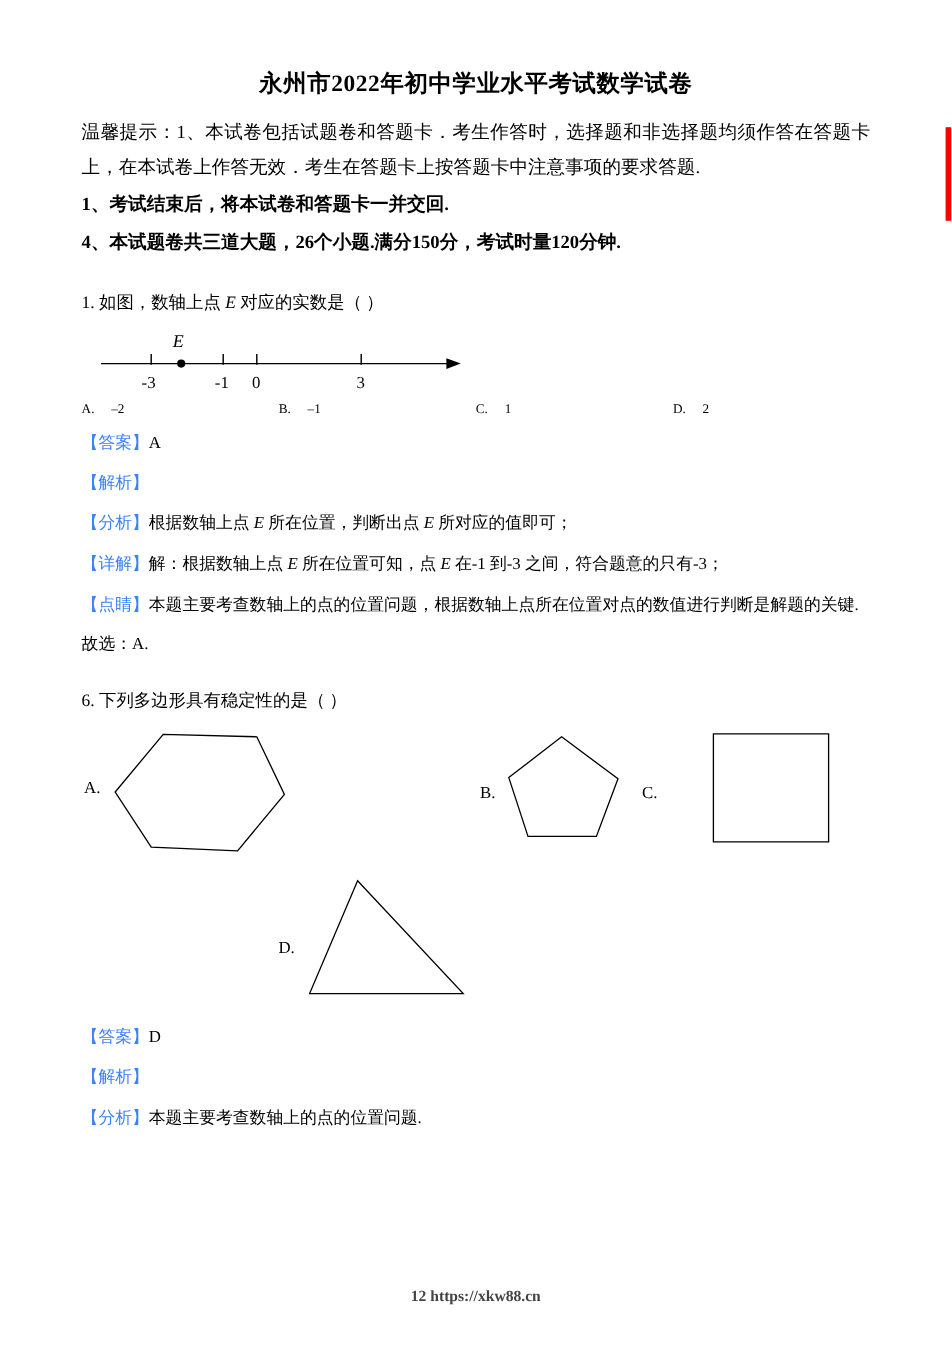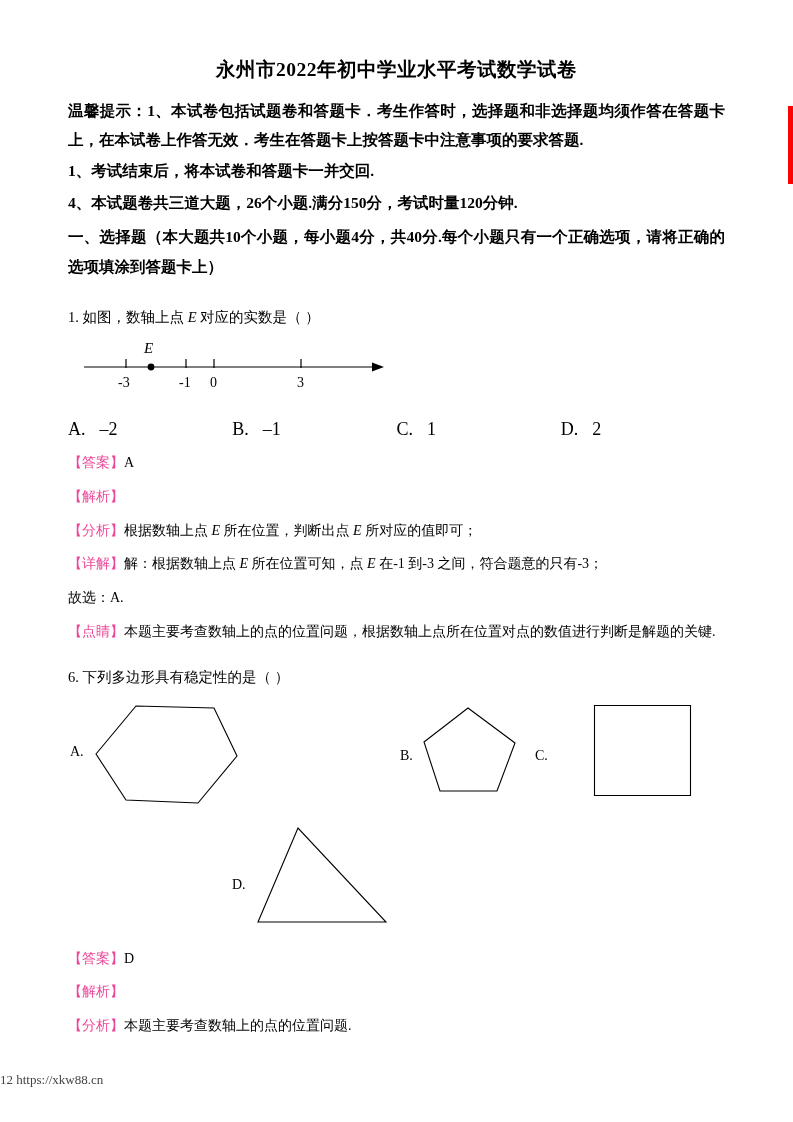--- a/index.html
+++ b/index.html
@@ -16,21 +16,21 @@
   }
   .title {
     text-align:center;
     font-size:19.5px;
     font-weight:bold;
     margin-bottom:14px;
     letter-spacing:0.5px;
   }
   .bold-par {
     font-size:15.5px;
-    font-weight:bold;
+    font-weight:normal;
     line-height:1.85;
     margin:2px 0;
     text-align:justify;
   }
   .bold-line {
     font-size:15.5px;
     font-weight:bold;
     line-height:1.85;
     margin:3px 0;
   }
@@ -43,43 +43,45 @@
   }
   .stem {
     font-size:14.5px;
     line-height:1.6;
     margin-top:24px;
   }
   .var { font-style:italic; font-family:"Liberation Serif","DejaVu Serif",serif; }
   .numberline-fig { margin:8px 0 0 16px; height:58px; }
   .options-row {
     display:flex;
-    margin-top:24px;
-    font-size:18px;
+    margin-top:4px;
+    font-size:11px;
   }
   .options-row .opt { width:165px; }
   .opt .opt-label { margin-right:14px; }
   .body-line {
     font-size:14px;
     line-height:1.55;
     margin:12px 0;
     text-align:justify;
   }
-  .blue { color:#ec4899; }
+  .blue { color:#3b82f6; }
   .shapes-row { position:relative; height:126px; margin-top:6px; }
   .triangle-row { position:relative; height:114px; }
   .shape-label { position:absolute; font-size:14px; }
   .shape { position:absolute; }
   svg polygon, svg rect, svg line { vector-effect:non-scaling-stroke; }
   .footer {
     position:absolute;
     left:0; right:0;
     top:1072px;
+    text-align:center;
     font-size:13px;
     color:#444;
+    font-weight:bold;
   }
   .red-mark {
     position:absolute;
     right:0; top:106px;
     width:5px; height:78px;
     background:#ff0000;
   }
 </style>
 </head>
 <body>
@@ -87,21 +89,20 @@
 <div class="page">
 
   <div class="red-mark"></div>
 
   <h1 class="title">永州市2022年初中学业水平考试数学试卷</h1>
 
   <p class="bold-par">温馨提示：1、本试卷包括试题卷和答题卡．考生作答时，选择题和非选择题均须作答在答题卡上，在本试卷上作答无效．考生在答题卡上按答题卡中注意事项的要求答题.</p>
   <p class="bold-line">1、考试结束后，将本试卷和答题卡一并交回.</p>
   <p class="bold-line">4、本试题卷共三道大题，26个小题.满分150分，考试时量120分钟.</p>
 
-  <p class="section-heading">一、选择题（本大题共10个小题，每小题4分，共40分.每个小题只有一个正确选项，请将正确的选项填涂到答题卡上）</p>
 
   <p class="stem"><span>1. 如图，数轴上点 </span><span class="var">E</span><span> 对应的实数是（        ）</span></p>
 
   <div class="numberline-fig">
     <svg width="310" height="58" viewBox="0 0 310 58">
       <line x1="0" y1="30" x2="292" y2="30" stroke="#000" stroke-width="1.2"></line>
       <polygon points="300,30 288,25.5 288,34.5" fill="#000"></polygon>
       <line x1="42" y1="22" x2="42" y2="31" stroke="#000" stroke-width="1.2"></line>
       <line x1="102" y1="22" x2="102" y2="31" stroke="#000" stroke-width="1.2"></line>
       <line x1="130" y1="22" x2="130" y2="31" stroke="#000" stroke-width="1.2"></line>
@@ -123,23 +124,23 @@
   </div>
 
   <p class="body-line"><span class="blue">【答案】</span><span>A</span></p>
 
   <p class="body-line"><span class="blue">【解析】</span></p>
 
   <p class="body-line"><span class="blue">【分析】</span><span><span>根据数轴上点 </span><span class="var">E</span><span> 所在位置，判断出点 </span><span class="var">E</span><span> 所对应的值即可；</span></span></p>
 
   <p class="body-line"><span class="blue">【详解】</span><span><span>解：根据数轴上点 </span><span class="var">E</span><span> 所在位置可知，点 </span><span class="var">E</span><span> 在-1 到-3 之间，符合题意的只有-3；</span></span></p>
 
+  <p class="body-line"><span class="blue">【点睛】</span><span>本题主要考查数轴上的点的位置问题，根据数轴上点所在位置对点的数值进行判断是解题的关键.</span></p>
+
   <p class="body-line">故选：A.</p>
-
-  <p class="body-line"><span class="blue">【点睛】</span><span>本题主要考查数轴上的点的位置问题，根据数轴上点所在位置对点的数值进行判断是解题的关键.</span></p>
 
   <p class="stem">6. 下列多边形具有稳定性的是（        ）</p>
 
   <div class="shapes-row">
     <span class="shape-label" style="left:2px; top:48px;">A.</span>
     <span class="shape" style="left:26px; top:8px;">
       <svg width="146" height="102" viewBox="0 0 146 102">
         <polygon points="2,50 42,2 120,4 143,52 104,99 32,96" fill="none" stroke="#000" stroke-width="1.1"></polygon>
       </svg>
     </span>

